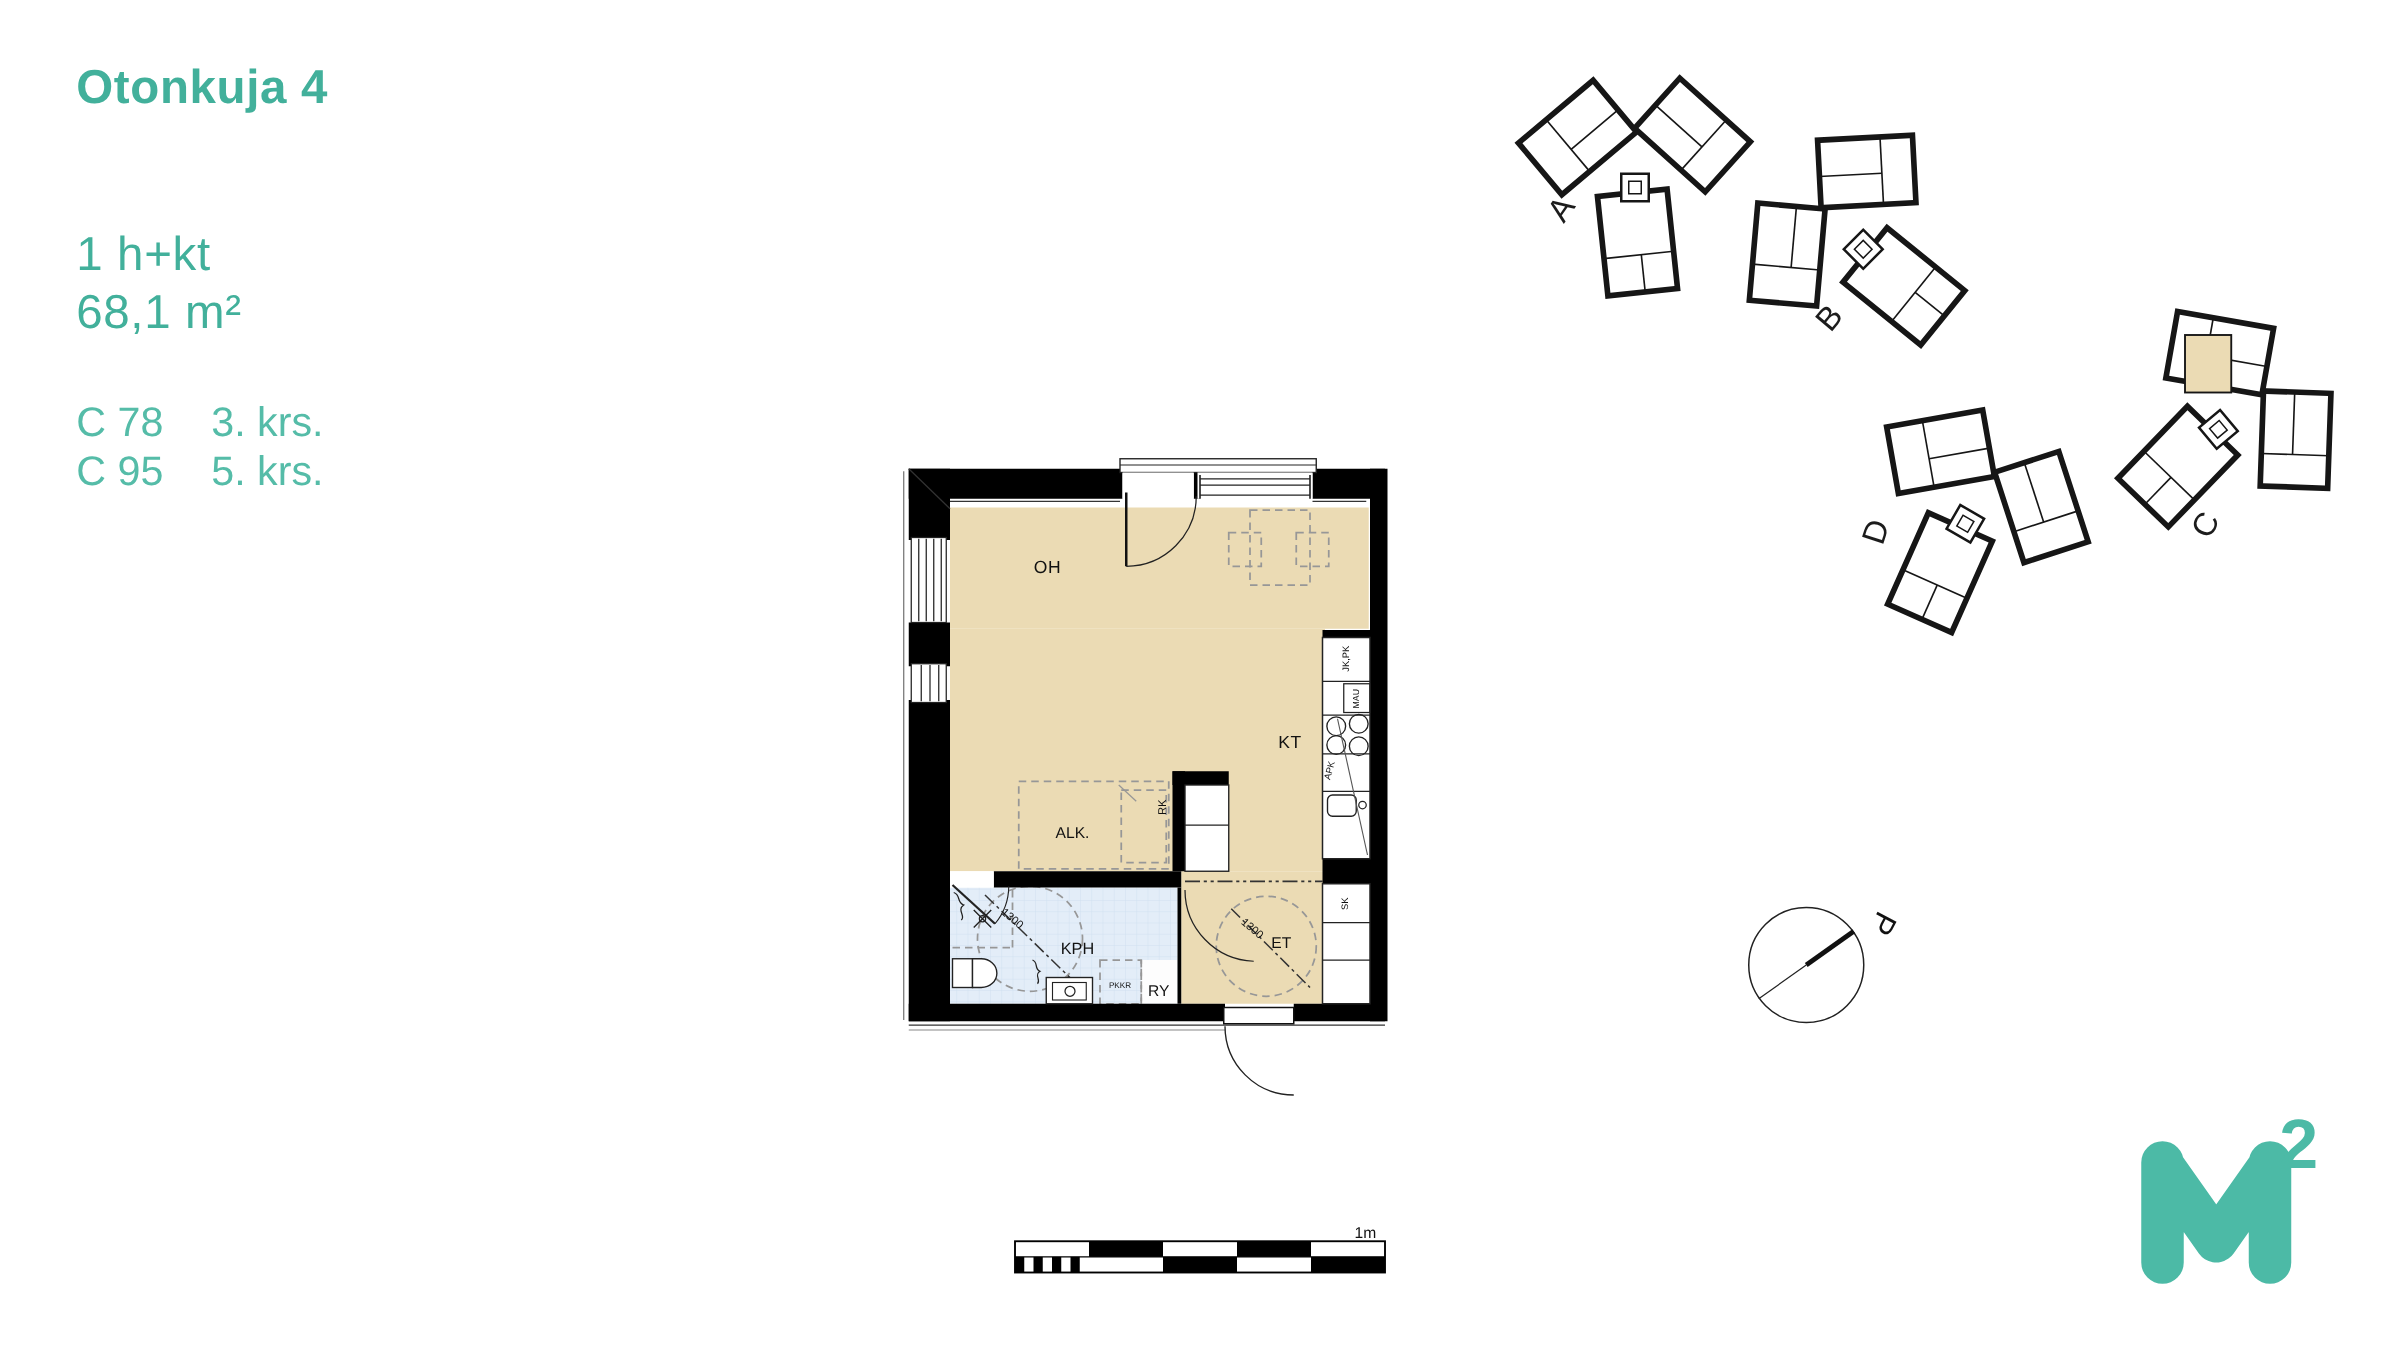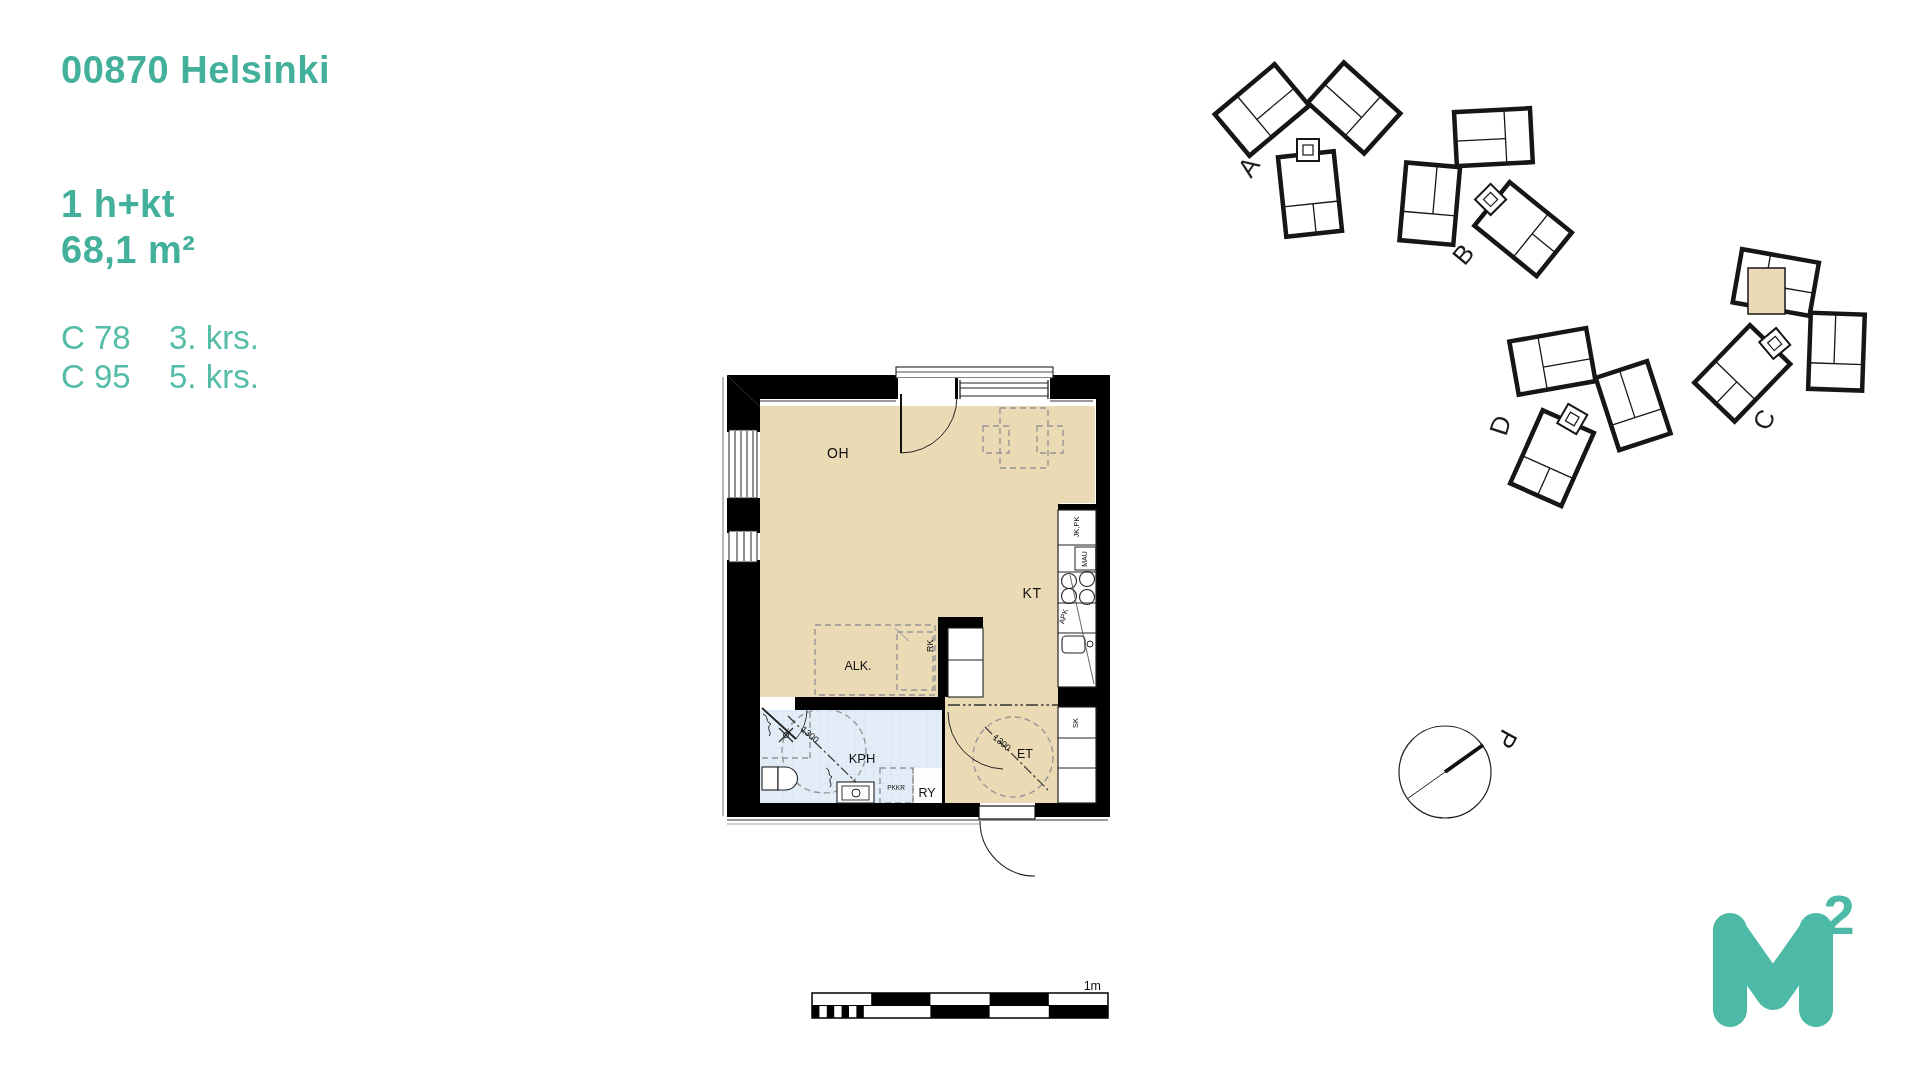--- a/index.html
+++ b/index.html
@@ -6,34 +6,34 @@
   body{
     width:1920px;height:1080px;background:#ffffff;overflow:hidden;position:relative;
     font-family:"Liberation Sans",sans-serif;
   }
   .abs{position:absolute;}
   .addr{
     left:61px;top:48px;font-size:38px;line-height:45px;font-weight:bold;color:#42b09b;
     letter-spacing:0.5px;
   }
   .apt{
-    left:61px;top:181px;font-size:38px;line-height:46px;font-weight:bold;color:#42b09b;
+    left:61px;top:181px;font-size:38px;line-height:46px;font-weight:normal;color:#42b09b;
     letter-spacing:0.5px;
   }
   .units{
     left:61px;top:318px;font-size:33px;line-height:39px;font-weight:400;color:#55bca8;
   }
   .units .u{display:inline-block;width:108px;}
   svg text{font-family:"Liberation Sans",sans-serif;}
 </style>
 </head>
 <body>
 
 <div class="abs addr">
-  <div>00870 Helsinki</div>
+  <div>Otonkuja 4</div>
 </div>
 
 <div class="abs apt">
   <div>1 h+kt</div>
   <div>68,1 m²</div>
 </div>
 
 <div class="abs units">
   <div>
     <span class="u">C 78</span><span>3. krs.</span>

